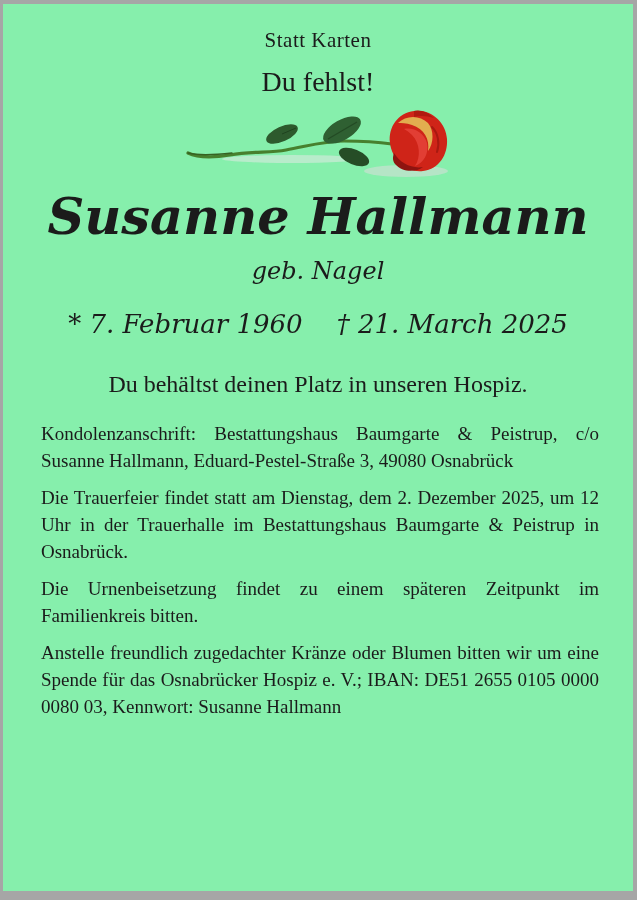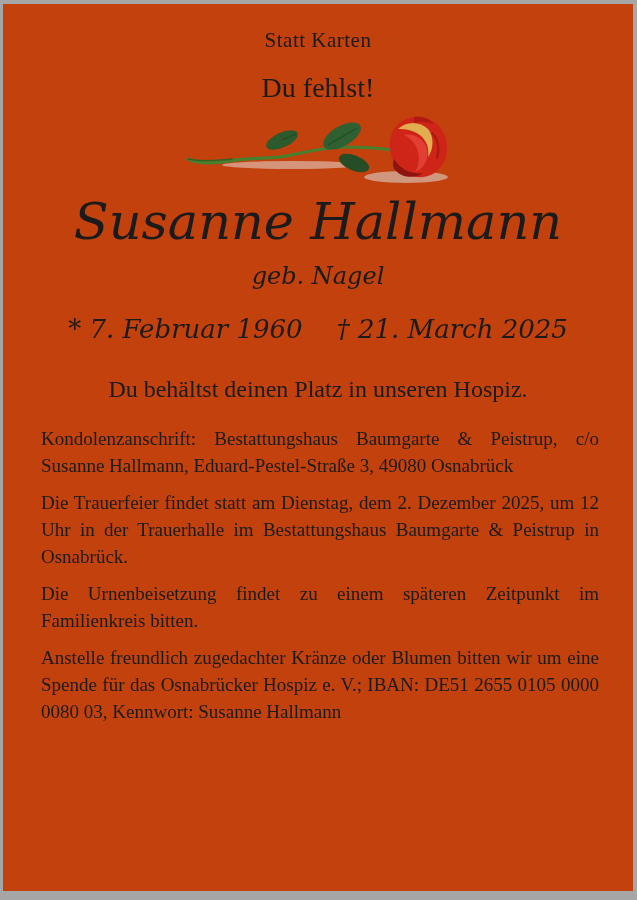--- a/index.html
+++ b/index.html
@@ -6,52 +6,52 @@
     margin: 0;
     padding: 0;
     background: #ffffff;
     font-family: "Liberation Serif", serif;
   }
   .page {
     position: relative;
     width: 637px;
     height: 900px;
     box-sizing: border-box;
-    background: #c2410c;
+    background: #86efac;
     border-top: 4px solid #a6a6a6;
     border-left: 3px solid #a6a6a6;
     border-right: 4px solid #a6a6a6;
     border-bottom: 9px solid #a6a6a6;
     color: #1b1b1b;
     overflow: hidden;
   }
   .centered { text-align: center; }
 
   .pre-header {
     margin-top: 24px;
     font-size: 21px;
     letter-spacing: 0.5px;
   }
   .main-header {
-    margin-top: 19px;
+    margin-top: 13px;
     font-size: 28px;
   }
   .rose-wrap {
     margin-top: 6px;
     height: 80px;
     display: flex;
     justify-content: center;
     align-items: center;
   }
   .deceased-name {
     margin-top: 2px;
     font-size: 51px;
     font-family: "DejaVu Serif", serif;
     font-style: italic;
-    font-weight: normal;
+    font-weight: bold;
     letter-spacing: 0px;
   }
   .maiden-name {
     margin-top: 11px;
     font-size: 24px;
     font-family: "DejaVu Serif", serif;
     font-style: italic;
   }
   .dates-row {
     margin-top: 24px;

